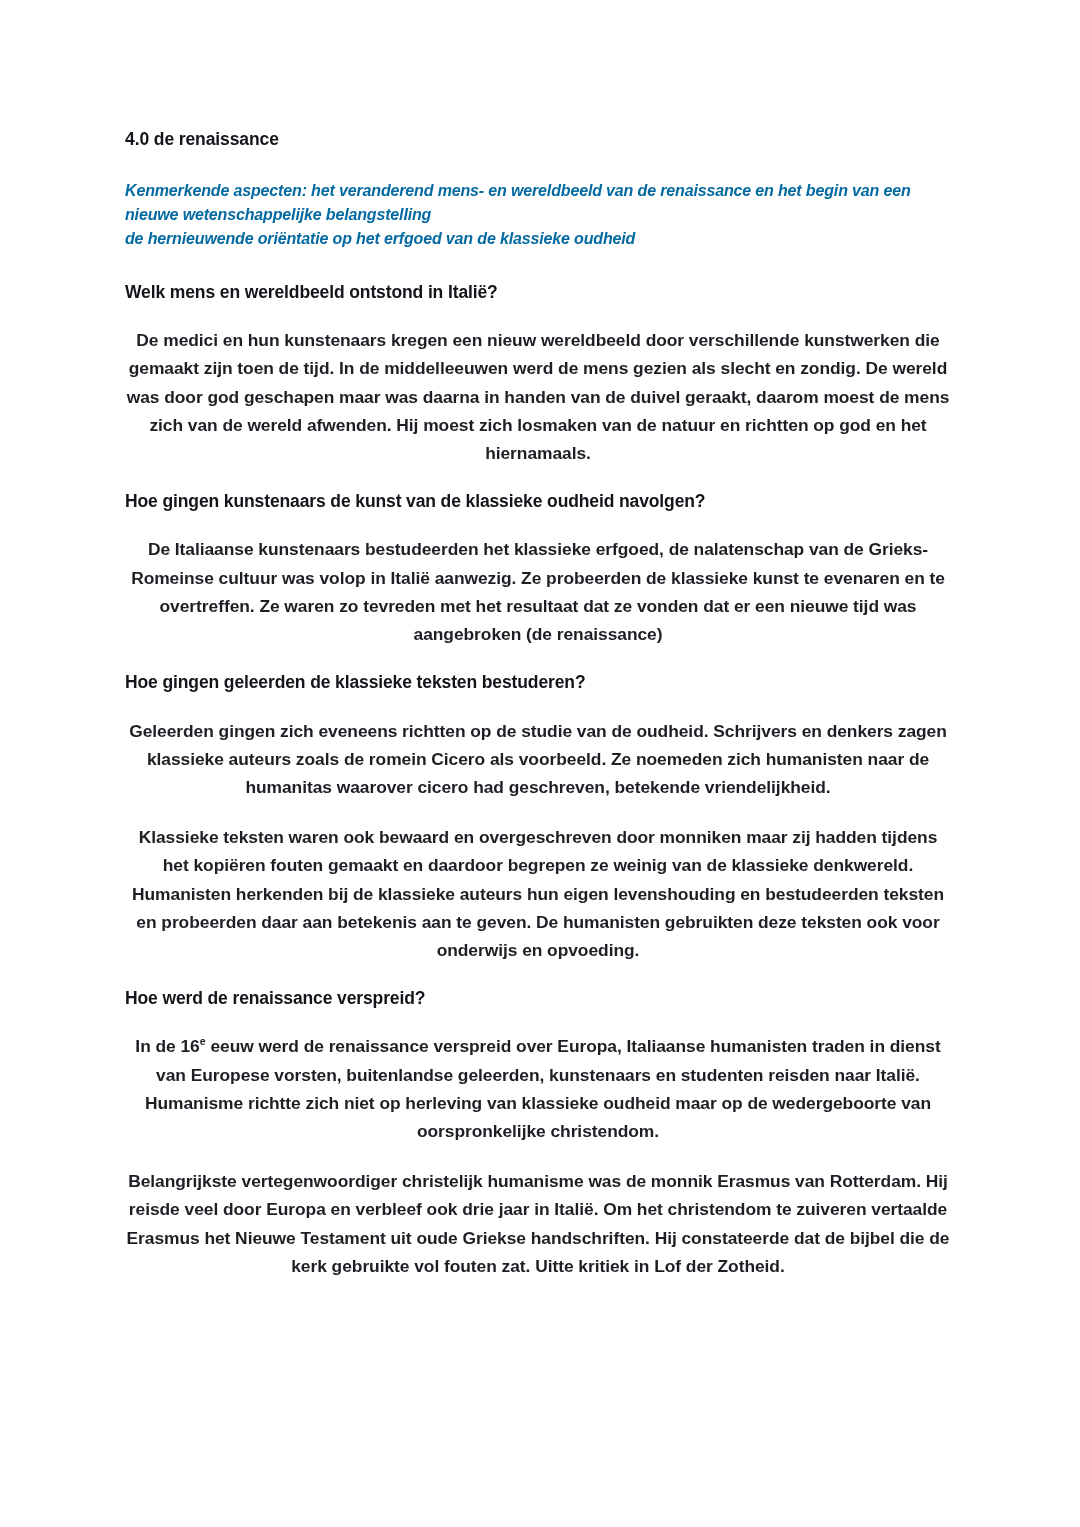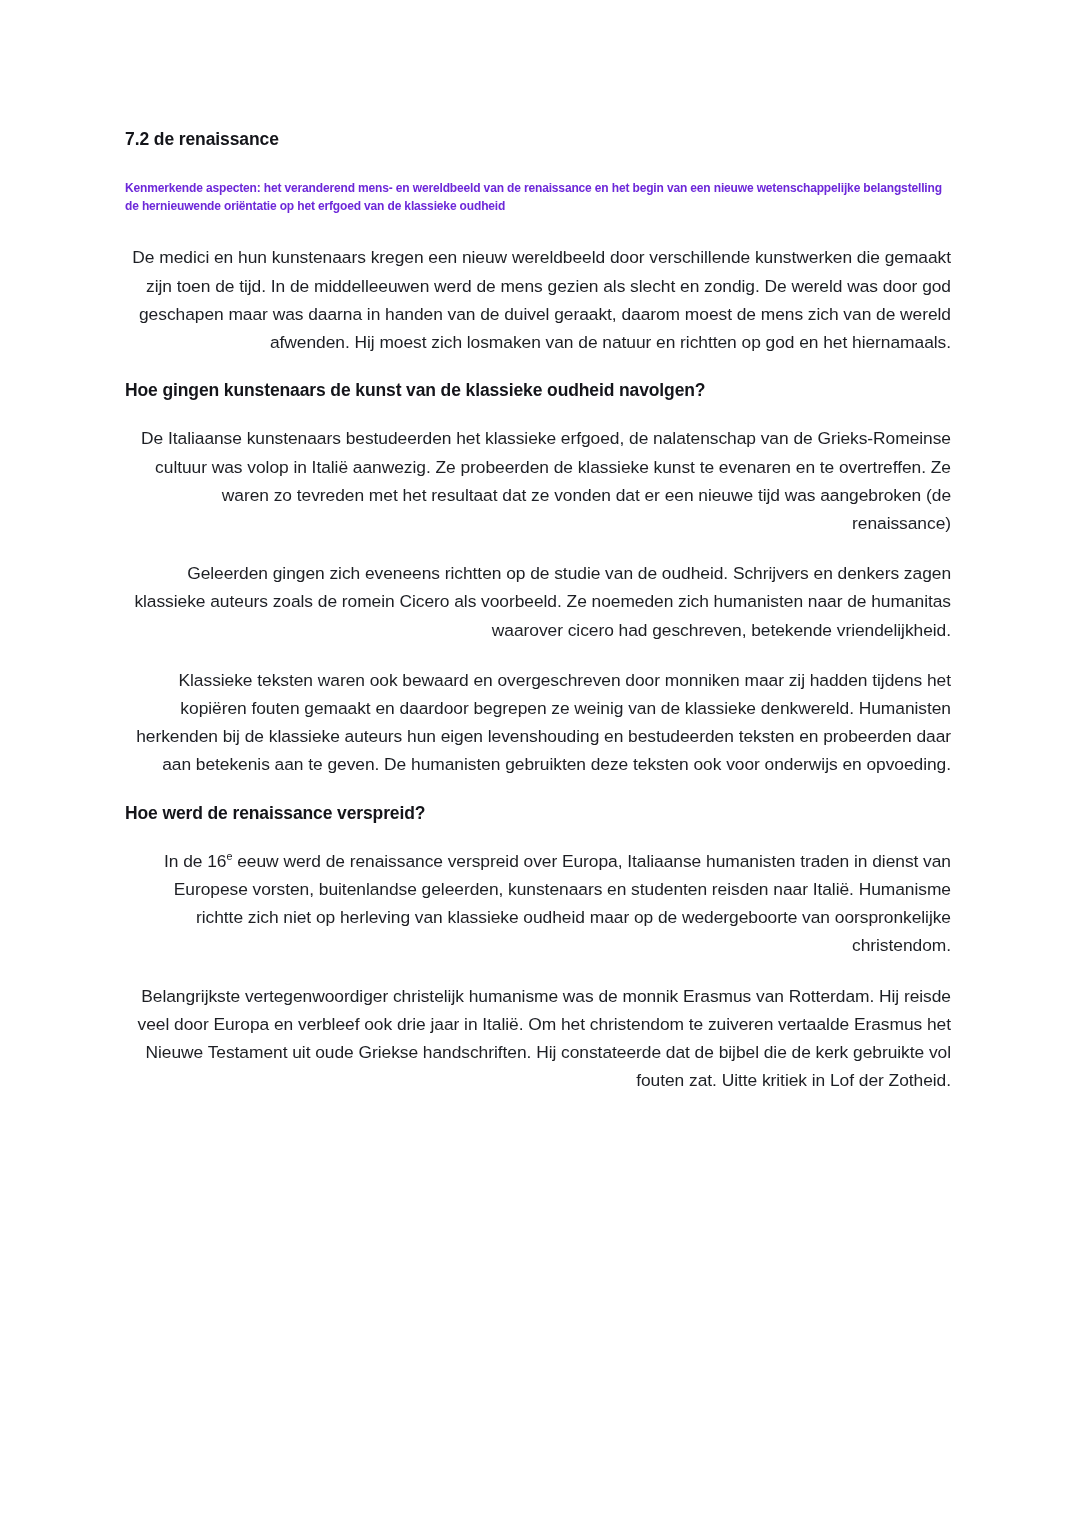--- a/index.html
+++ b/index.html
@@ -34,48 +34,49 @@
   .doc-title {
     font-size: 17.5px;
     font-weight: 700;
     line-height: 1.42;
     letter-spacing: -0.1px;
     color: #14151a;
     margin: 0 0 27px 0;
   }
 
   .lead-heading {
-    font-size: 12px;
+    font-size: 16px;
     font-weight: 700;
     line-height: 1.52;
     letter-spacing: -0.15px;
-    color: #6d28d9;
+    color: #0369a1;
     margin: 0 0 28px 0;
+    font-style: italic;
   }
   .lead-heading .lh-line {
     display: block;
   }
 
   .q-heading {
     font-size: 17.5px;
     font-weight: 700;
     line-height: 1.45;
     letter-spacing: -0.12px;
     color: #14151a;
     margin: 0 0 21px 0;
   }
 
   .para {
     font-size: 17.4px;
-    font-weight: 400;
+    font-weight: 700;
     line-height: 1.62;
     letter-spacing: -0.05px;
     color: #1d1f24;
     margin: 0 0 22px 0;
-    text-align: right;
+    text-align: center;
   }
   .para:last-child {
     margin-bottom: 0;
   }
 
   
   .para + .q-heading {
     margin-top: 11px;
   }
   .doc-title + .lead-heading {
@@ -87,32 +88,34 @@
     vertical-align: super;
     line-height: 0;
   }
 </style>
 </head>
 <body>
 
 <div class="page">
   <div class="doc-body">
 
-    <h1 class="doc-title">7.2 de renaissance</h1>
+    <h1 class="doc-title">4.0 de renaissance</h1>
 
     <h2 class="lead-heading">
       <span class="lh-line">Kenmerkende aspecten: het veranderend mens- en wereldbeeld van de renaissance en het begin van een nieuwe wetenschappelijke belangstelling</span>
       <span class="lh-line">de hernieuwende oriëntatie op het erfgoed van de klassieke oudheid</span>
     </h2>
 
+    <h3 class="q-heading">Welk mens en wereldbeeld ontstond in Italië?</h3>
     <p class="para">De medici en hun kunstenaars kregen een nieuw wereldbeeld door verschillende kunstwerken die gemaakt zijn toen de tijd. In de middelleeuwen werd de mens gezien als slecht en zondig. De wereld was door god geschapen maar was daarna in handen van de duivel geraakt, daarom moest de mens zich van de wereld afwenden. Hij moest zich losmaken van de natuur en richtten op god en het hiernamaals.</p>
 
     <h3 class="q-heading">Hoe gingen kunstenaars de kunst van de klassieke oudheid navolgen?</h3>
     <p class="para">De Italiaanse kunstenaars bestudeerden het klassieke erfgoed, de nalatenschap van de Grieks-Romeinse cultuur was volop in Italië aanwezig. Ze probeerden de klassieke kunst te evenaren en te overtreffen. Ze waren zo tevreden met het resultaat dat ze vonden dat er een nieuwe tijd was aangebroken (de renaissance)</p>
 
+    <h3 class="q-heading">Hoe gingen geleerden de klassieke teksten bestuderen?</h3>
     <p class="para">Geleerden gingen zich eveneens richtten op de studie van de oudheid. Schrijvers en denkers zagen klassieke auteurs zoals de romein Cicero als voorbeeld. Ze noemeden zich humanisten naar de humanitas waarover cicero had geschreven, betekende vriendelijkheid.</p>
     <p class="para">Klassieke teksten waren ook bewaard en overgeschreven door monniken maar zij hadden tijdens het kopiëren fouten gemaakt en daardoor begrepen ze weinig van de klassieke denkwereld. Humanisten herkenden bij de klassieke auteurs hun eigen levenshouding en bestudeerden teksten en probeerden daar aan betekenis aan te geven. De humanisten gebruikten deze teksten ook voor onderwijs en opvoeding.</p>
 
     <h3 class="q-heading">Hoe werd de renaissance verspreid?</h3>
     <p class="para">
       <span>In de 16</span><sup>e</sup><span> eeuw werd de renaissance verspreid over Europa, Italiaanse humanisten traden in dienst van Europese vorsten, buitenlandse geleerden, kunstenaars en studenten reisden naar Italië. Humanisme richtte zich niet op herleving van klassieke oudheid maar op de wedergeboorte van oorspronkelijke christendom.</span>
     </p>
     <p class="para">Belangrijkste vertegenwoordiger christelijk humanisme was de monnik Erasmus van Rotterdam. Hij reisde veel door Europa en verbleef ook drie jaar in Italië. Om het christendom te zuiveren vertaalde Erasmus het Nieuwe Testament uit oude Griekse handschriften. Hij constateerde dat de bijbel die de kerk gebruikte vol fouten zat. Uitte kritiek in Lof der Zotheid.</p>
 
 

